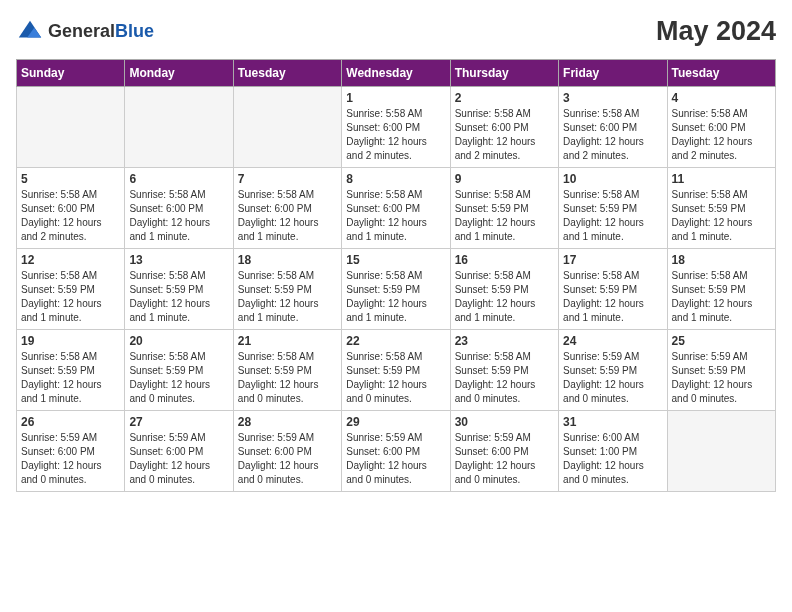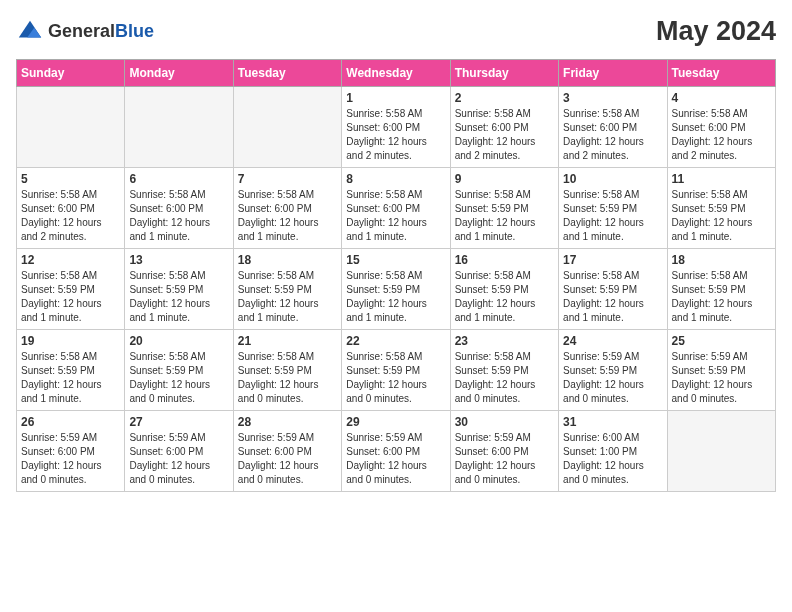--- a/index.html
+++ b/index.html
@@ -46,21 +46,21 @@
     .location-title {
       font-size: 16px;
       color: #555;
     }
     table {
       width: 100%;
       border-collapse: collapse;
       table-layout: fixed;
     }
     th {
-      background-color: #ec4899;
+      background-color: #701a75;
       color: #fff;
       font-size: 12px;
       font-weight: bold;
       padding: 6px 4px;
       text-align: left;
       border: 1px solid #aaa;
     }
     td {
       border: 1px solid #ccc;
       vertical-align: top;

